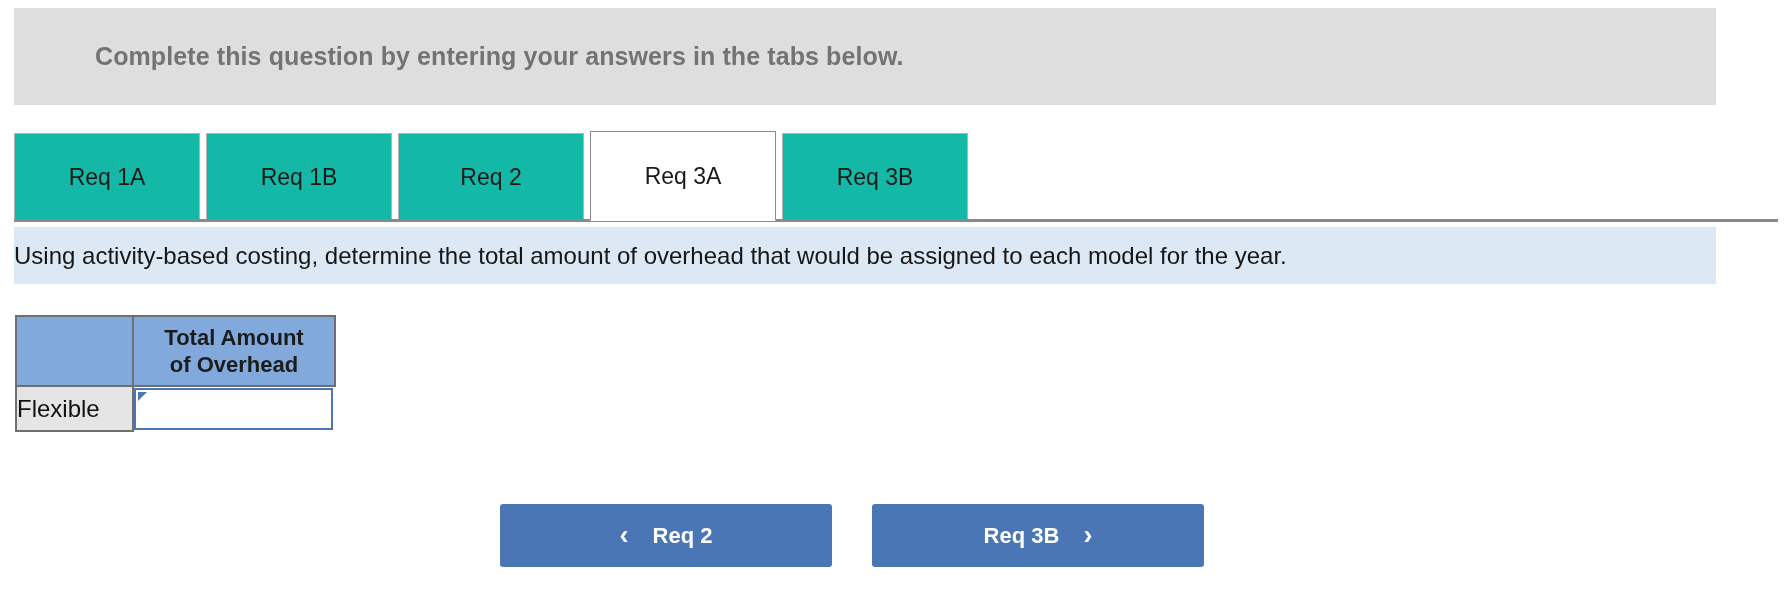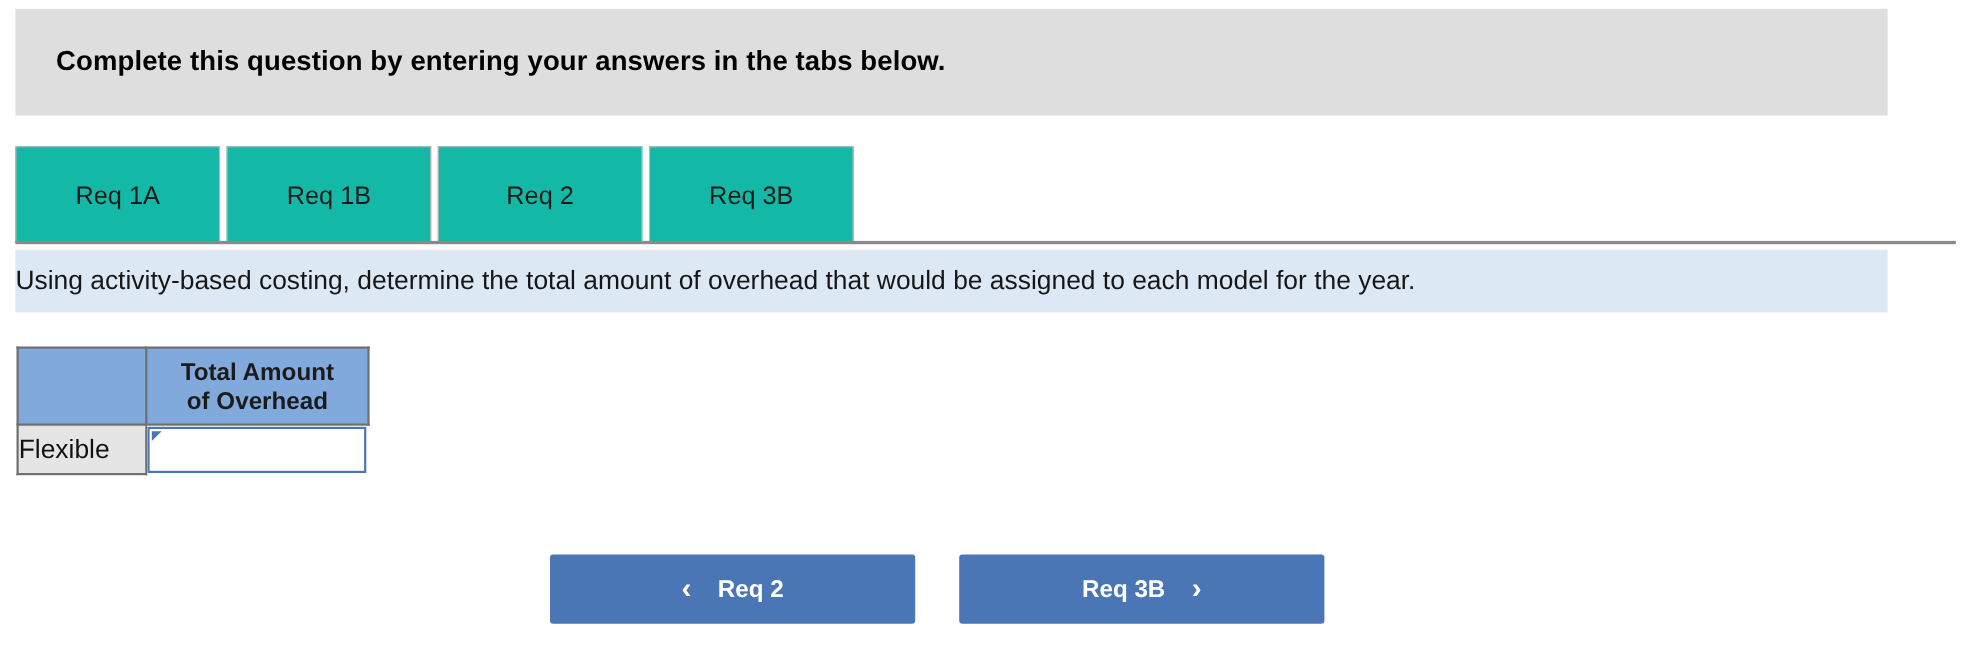--- a/index.html
+++ b/index.html
@@ -22,23 +22,24 @@
     top: 8px;
     width: 1702px;
     height: 97px;
     background: #dededf;
     display: flex;
     align-items: center;
   }
   .header-banner-text {
     font-size: 25px;
     font-weight: bold;
-    color: #000000;
+    color: #737373;
     padding-left: 37px;
     letter-spacing: 0.1px;
+    margin-left: 44px;
   }
 
   
   .tab-strip {
     position: absolute;
     left: 14px;
     top: 131px;
     width: 1764px;
     height: 91px;
   }
@@ -229,20 +230,23 @@
 <div class="tab-strip">
   <div class="tab-row">
     <div class="tab">
       <span>Req 1A</span>
     </div>
     <div class="tab">
       <span>Req 1B</span>
     </div>
     <div class="tab">
       <span>Req 2</span>
+    </div>
+    <div class="tab active">
+      <span>Req 3A</span>
     </div>
     <div class="tab">
       <span>Req 3B</span>
     </div>
   </div>
   <div class="tab-underline"></div>
 </div>
 
 <div class="instruction-banner">
   <div class="instruction-text">Using activity-based costing, determine the total amount of overhead that would be assigned to each model for the year.</div>

